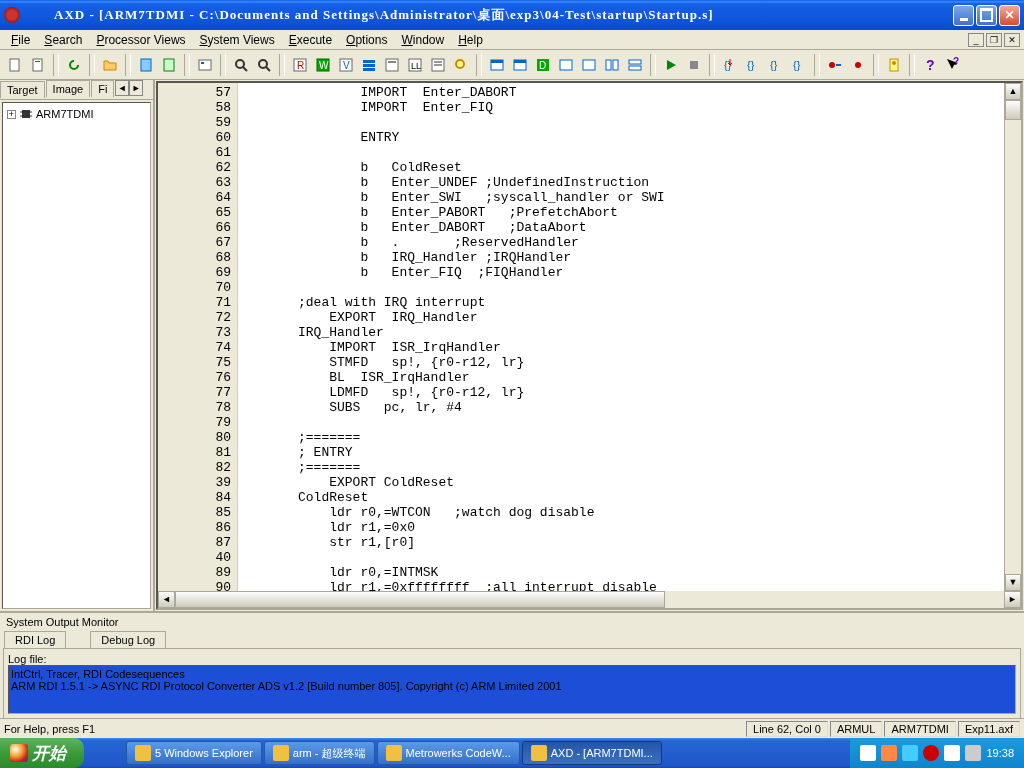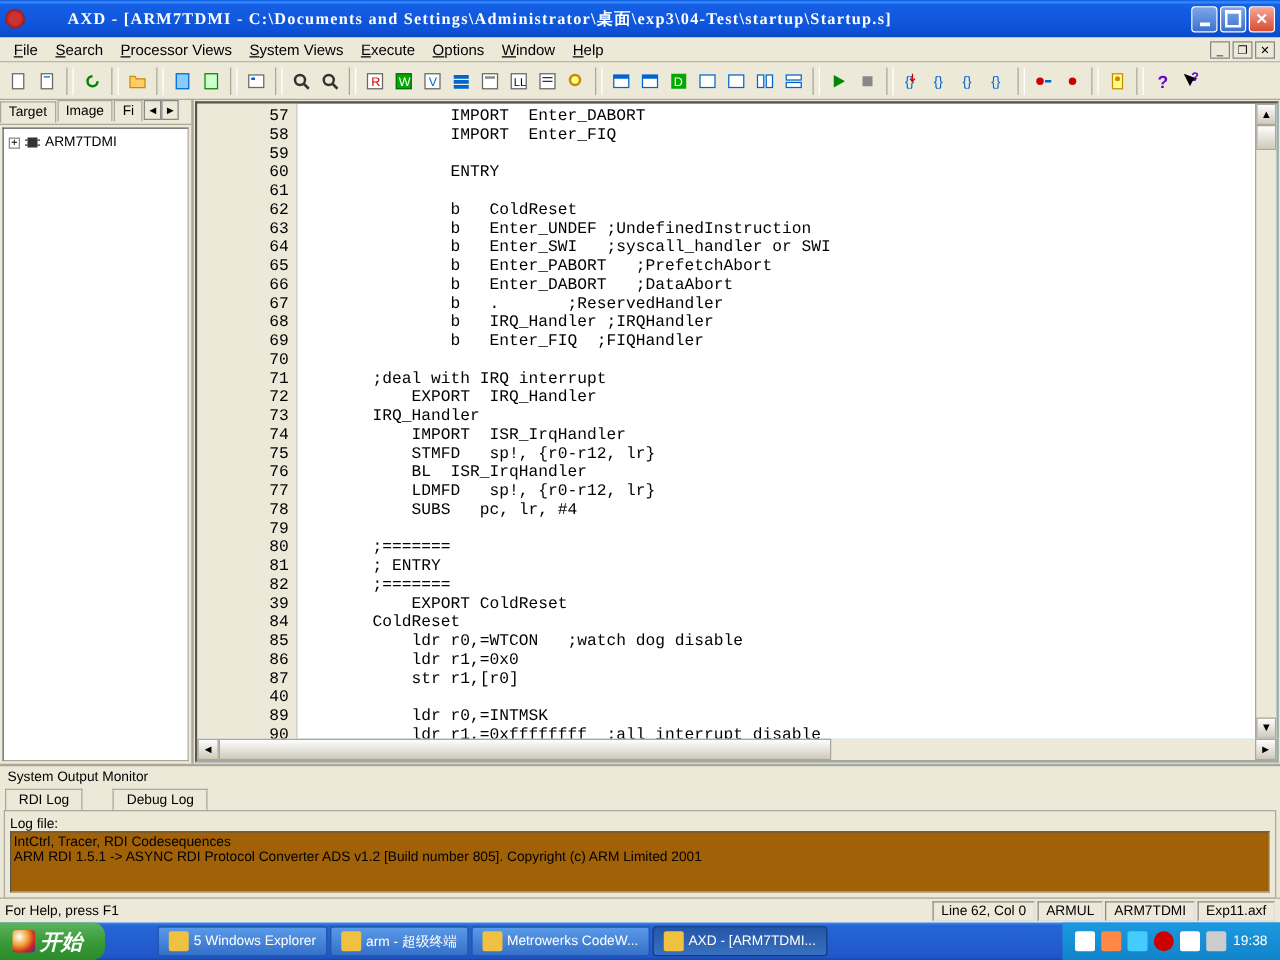--- a/index.html
+++ b/index.html
@@ -50,21 +50,21 @@
 .hscrollbar .sbtn{width:17px;background:linear-gradient(#fdfdfd,#cecabc);border:1px solid #aca899;text-align:center;line-height:15px;font-size:9px;}
 .hscrollbar .track{flex:1;position:relative;}
 .hscrollbar .thumb{position:absolute;left:0;top:0;bottom:0;width:490px;background:linear-gradient(#fdfdfd,#cecabc);border:1px solid #aca899;}
 
 .bottompanel{position:absolute;left:0;right:0;bottom:30px;height:127px;background:#ece9d8;border-top:2px solid #aca899;display:flex;flex-direction:column;}
 .bp-title{padding:3px 6px;font-size:11px;}
 .bp-tabs{display:flex;padding:0 4px;gap:24px;}
 .bp-tab{padding:2px 10px;border:1px solid #aca899;background:#ece9d8;font-size:11px;border-bottom:none;}
 .bp-tab.active{background:#ece9d8;position:relative;}
 .bp-content{flex:1;border:1px solid #aca899;margin:0 3px;background:#ece9d8;padding:4px;font-size:11px;display:flex;flex-direction:column;}
-.logbox{background:#a16207;border:1px inset #aca899;flex:1;padding:2px;font-size:11px;overflow:hidden;}
+.logbox{background:#1d4ed8;border:1px inset #aca899;flex:1;padding:2px;font-size:11px;overflow:hidden;}
 .bp-hscroll{height:17px;display:flex;margin:2px 3px 0;}
 .bp-hscroll .sbtn{width:17px;background:linear-gradient(#fdfdfd,#cecabc);border:1px solid #aca899;text-align:center;font-size:10px;line-height:15px;}
 .bp-hscroll .track{flex:1;background:#ece9d8;border:1px solid #ddd;position:relative;}
 .bp-hscroll .thumb{position:absolute;left:0;top:0;bottom:0;width:450px;background:linear-gradient(#a8c8f0,#7ba7e8);border:1px solid #5a8ad0;}
 .status2{position:absolute;bottom:30px;left:0;right:0;height:20px;background:#ece9d8;border-top:1px solid #aca899;display:flex;align-items:center;padding:0 4px;font-size:11px;}
 .status2 .cell{border:1px inset #ddd;padding:1px 6px;margin-left:2px;}
 .status2 .spacer{flex:1;}
 
 .taskbar{position:absolute;bottom:0;left:0;right:0;height:30px;background:linear-gradient(to bottom,#3f8cf3 0%,#2566d4 8%,#2156c9 92%,#1348b8 100%);display:flex;align-items:center;gap:35px;}
 .startbtn{height:30px;padding:0 18px 0 10px;background:linear-gradient(to bottom,#5fb35f 0%,#3a9b3a 50%,#2b8a2b 100%);color:#fff;font-weight:bold;font-style:italic;font-size:17px;font-family:"SimHei";display:flex;align-items:center;border-radius:0 10px 10px 0;gap:4px;}

